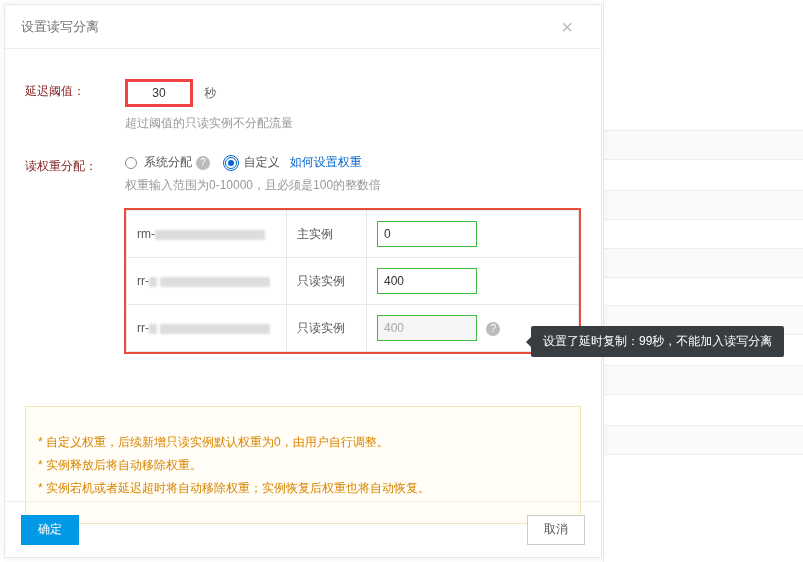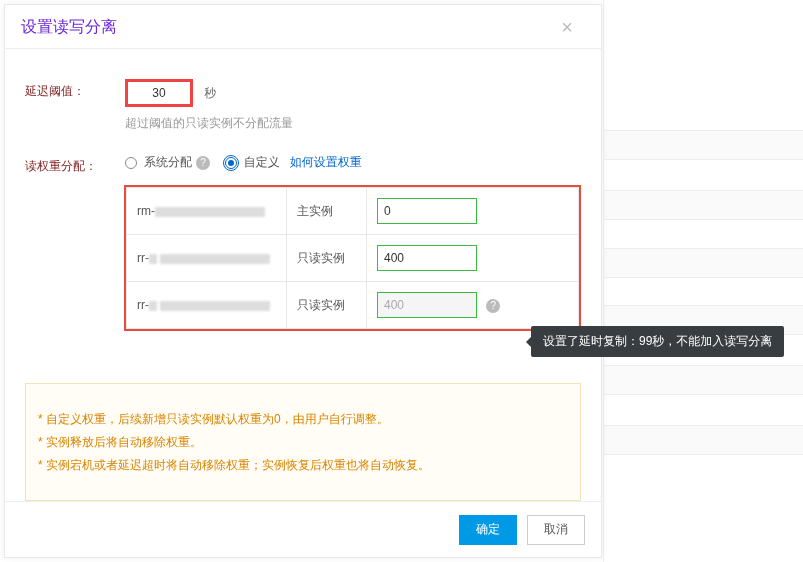--- a/index.html
+++ b/index.html
@@ -45,22 +45,22 @@
     box-shadow: 0 0 8px rgba(0,0,0,0.06);
   }
   .dialog-header {
     height: 44px;
     line-height: 44px;
     padding: 0 16px;
     border-bottom: 1px solid #eee;
     position: relative;
   }
   .dialog-title {
-    font-size: 16px;
-    color: #6d28d9;
+    font-size: 13px;
+    color: #737373;
   }
   .dialog-close {
     position: absolute;
     right: 12px;
     top: 0;
     width: 44px;
     height: 44px;
     line-height: 44px;
     text-align: center;
     font-size: 20px;
@@ -205,21 +205,21 @@
     line-height: 1.9;
   }
   .dialog-footer {
     position: absolute;
     bottom: 0;
     left: 0;
     right: 0;
     height: 56px;
     border-top: 1px solid #eee;
     display: flex;
-    justify-content: flex-end;
+    justify-content: space-between;
     align-items: center;
     padding: 0 16px;
     gap: 10px;
   }
   .btn {
     height: 30px;
     padding: 0 16px;
     border: 1px solid #ccc;
     background: #fff;
     color: #555;
@@ -284,20 +284,21 @@
         <div class="content">
           <div class="radio-line">
             <span class="radio"></span>
             <span>系统分配</span>
             <span class="help-icon">?</span>
             &nbsp;&nbsp;
             <span class="radio checked"></span>
             <span>自定义</span>
             <span class="link">如何设置权重</span>
           </div>
+          <div class="hint" style="margin-top:6px">权重输入范围为0-10000，且必须是100的整数倍</div>
 
           <div class="table-frame">
             <table class="weight-table">
               <tbody>
                   <tr>
                 <td class="idcol">
                   <span>rm-</span><span class="redact" style="width:110px"></span>
                 </td>
                 <td class="typecol">主实例</td>
                 <td>

